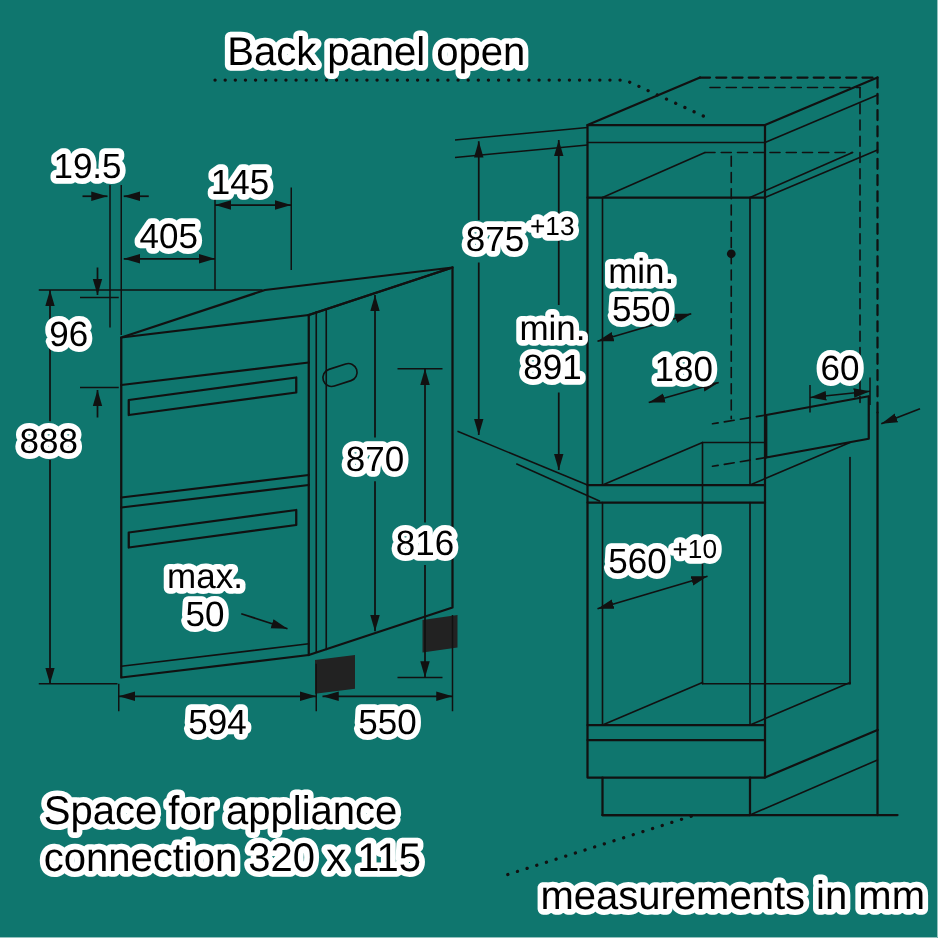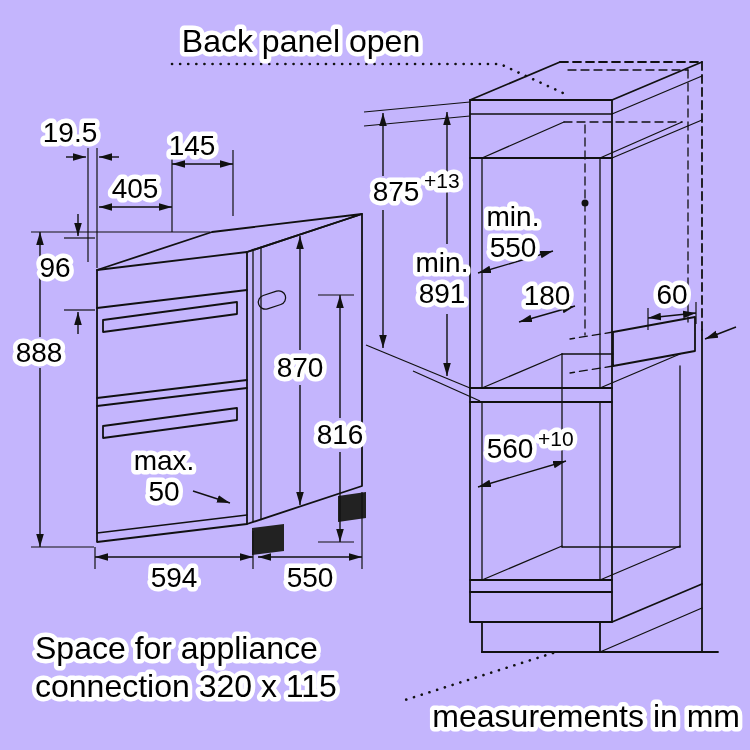--- a/index.html
+++ b/index.html
@@ -1,16 +1,16 @@
 <!DOCTYPE html>
 <html><head>
 <meta charset="utf-8">
 <style>
   html,body{margin:0;padding:0;background:#fff;}
-  .stage{width:750px;height:750px;position:relative;background:#c4b5fd;overflow:hidden;}
+  .stage{width:750px;height:750px;position:relative;background:#0f766e;overflow:hidden;}
   svg{display:block;}
   .s{stroke:#111;stroke-width:1.8;fill:none;stroke-linejoin:round;stroke-linecap:round;}
   .thin{stroke-width:1.3;}
   .dim{stroke:#111;stroke-width:1.4;fill:none;}
   .ext{stroke:#111;stroke-width:1.2;fill:none;}
   .dash{stroke-dasharray:8 5;}
   .dots{stroke:#111;stroke-width:2.6;fill:none;stroke-dasharray:0.1 8;stroke-linecap:round;}
   .lbl{font:28px "Liberation Sans", sans-serif;fill:#000;text-anchor:middle;
        paint-order:stroke;stroke:#fff;stroke-width:9px;stroke-linejoin:round;}
   .sup{font-size:21px;}

